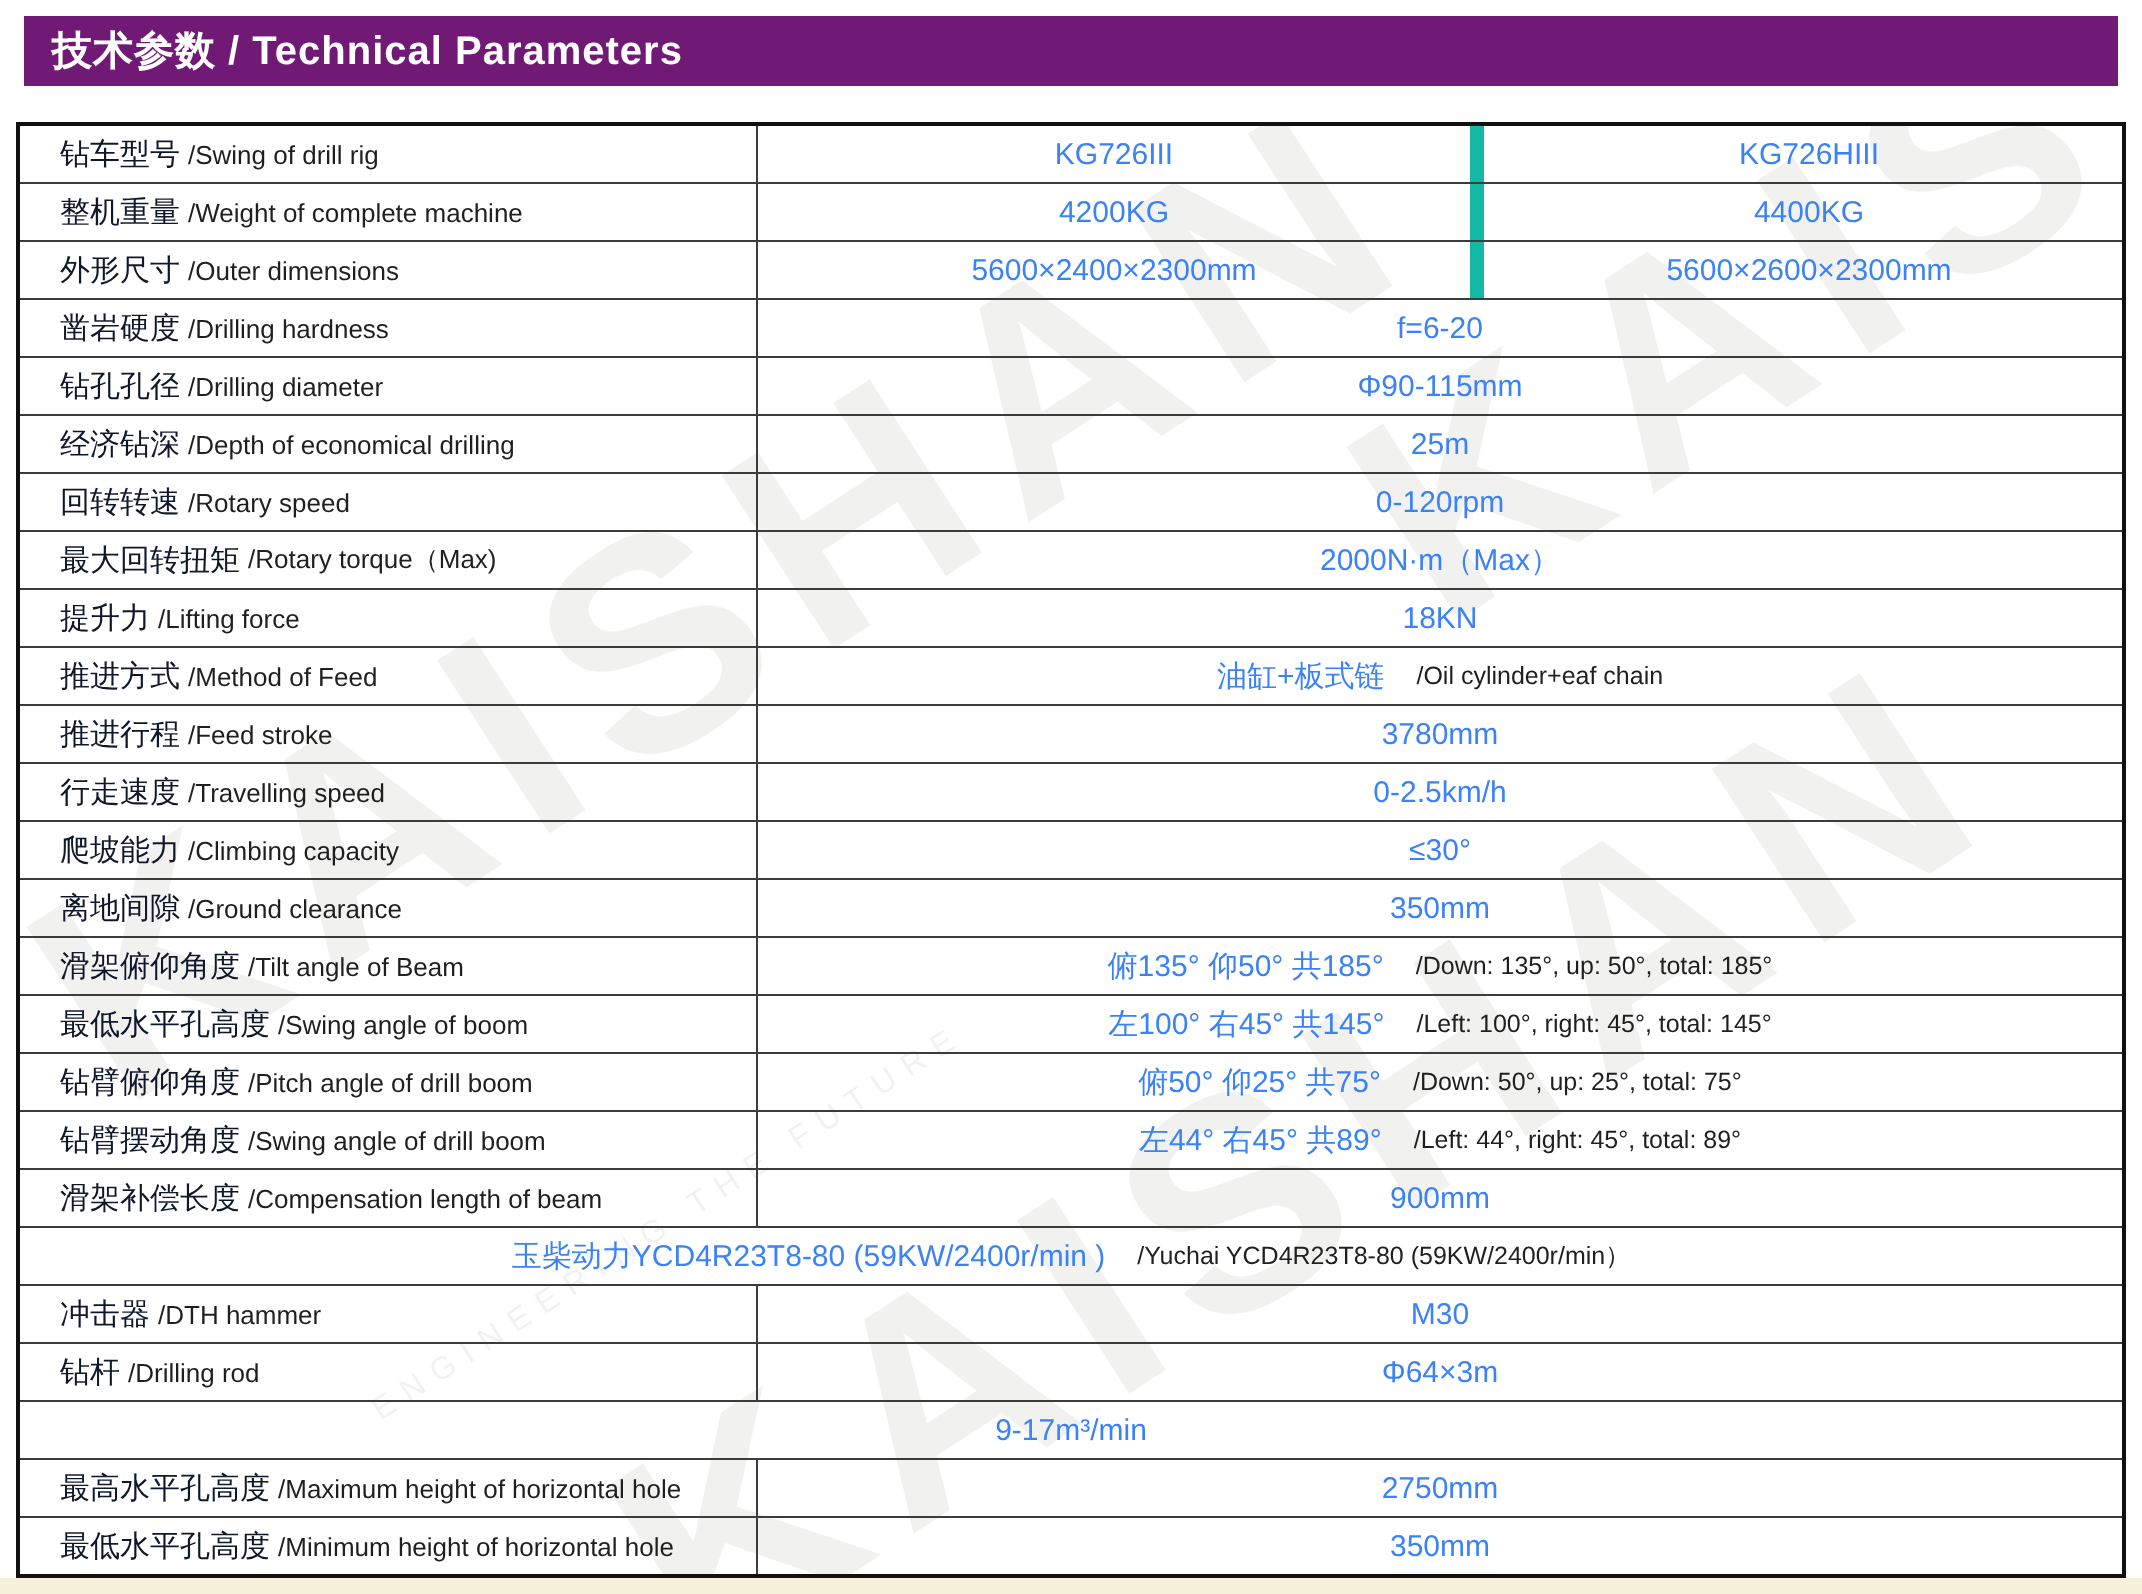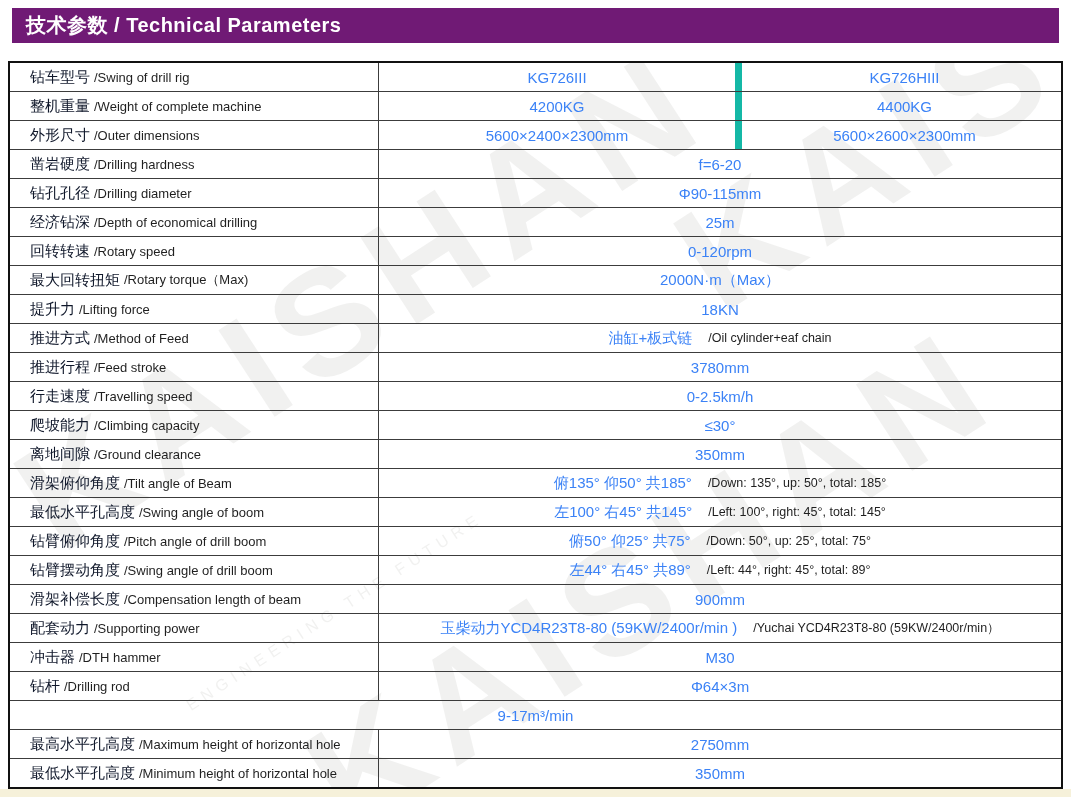--- a/index.html
+++ b/index.html
@@ -296,24 +296,20 @@
           <span class="cn">滑架补偿长度</span>
           <span class="en">/Compensation length of beam</span>
         </div>
         <div class="vals">
           <div class="cell val full">
             <span class="v-main">900mm</span>
           </div>
         </div>
       </div>
       <div class="row">
-        <div class="cell label">
-          <span class="cn">配套动力</span>
-          <span class="en">/Supporting power</span>
-        </div>
         <div class="vals">
           <div class="cell val full">
             <span class="v-main">玉柴动力YCD4R23T8-80 (59KW/2400r/min )</span>
             <span class="v-sub">/Yuchai YCD4R23T8-80 (59KW/2400r/min）</span>
           </div>
         </div>
       </div>
       <div class="row">
         <div class="cell label">
           <span class="cn">冲击器</span>

